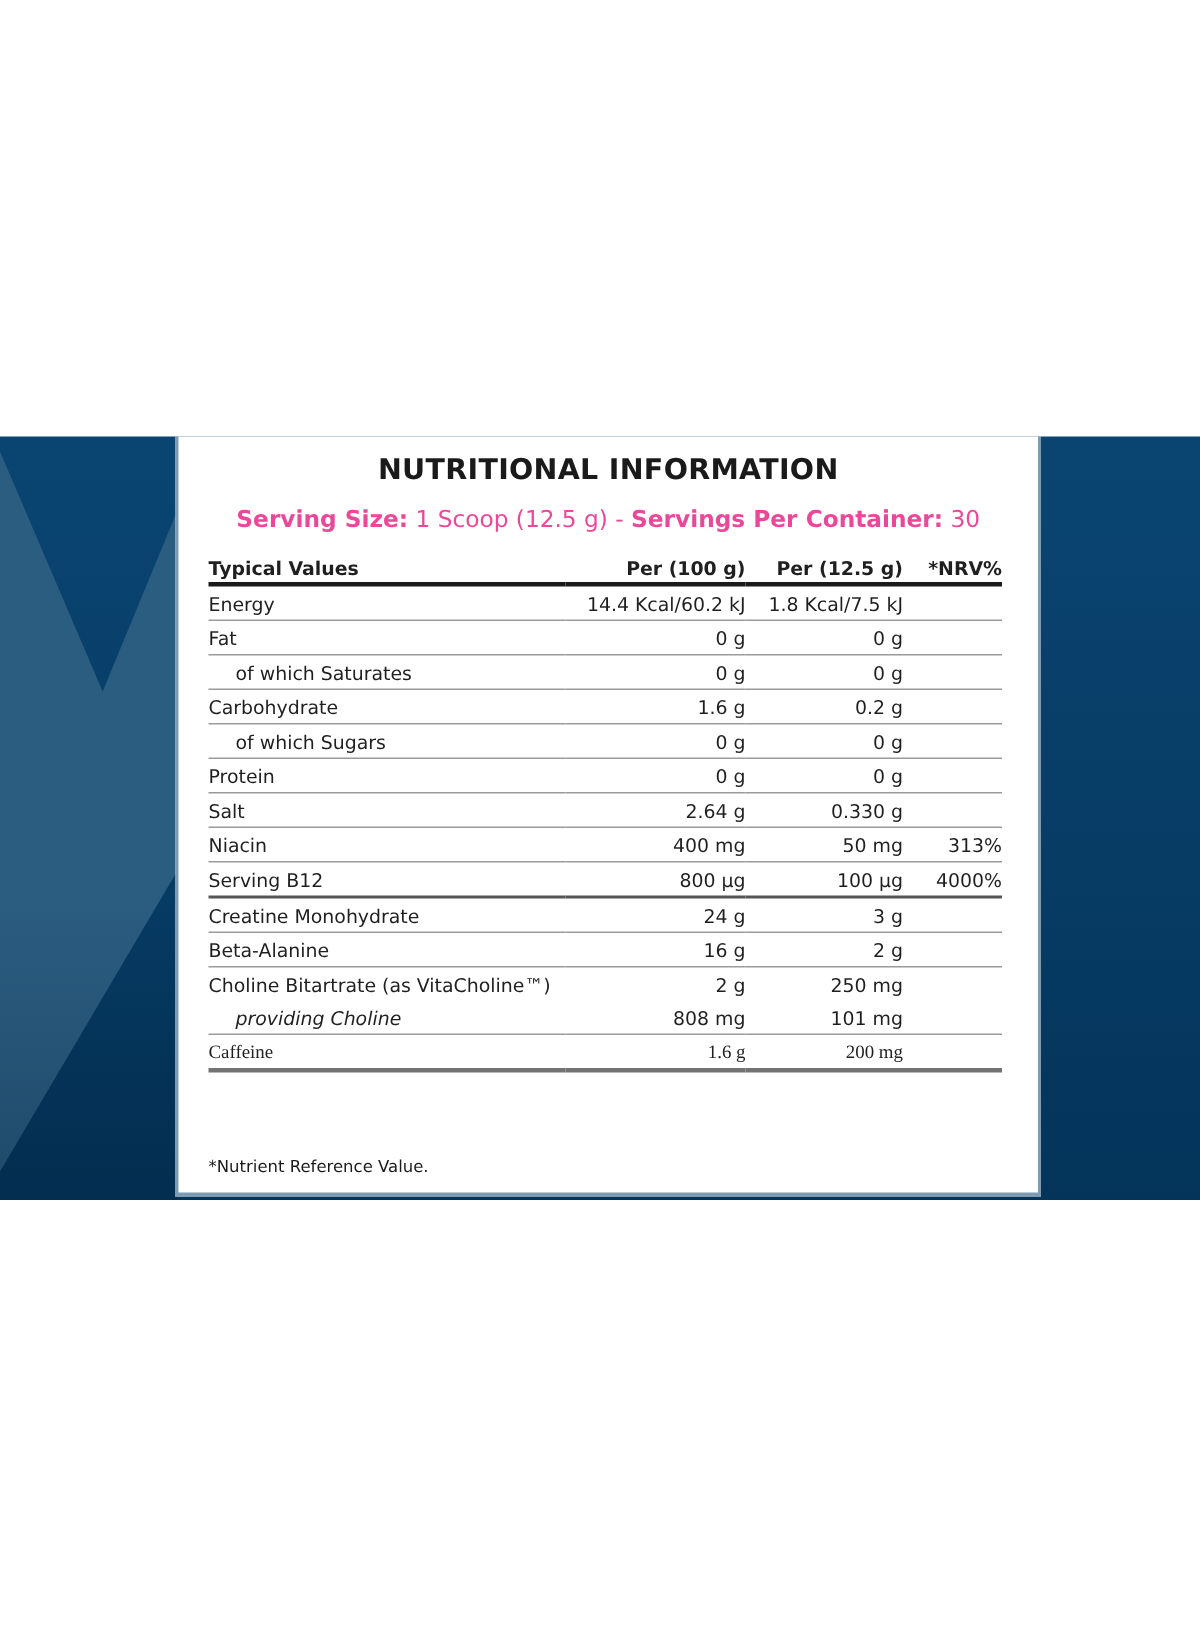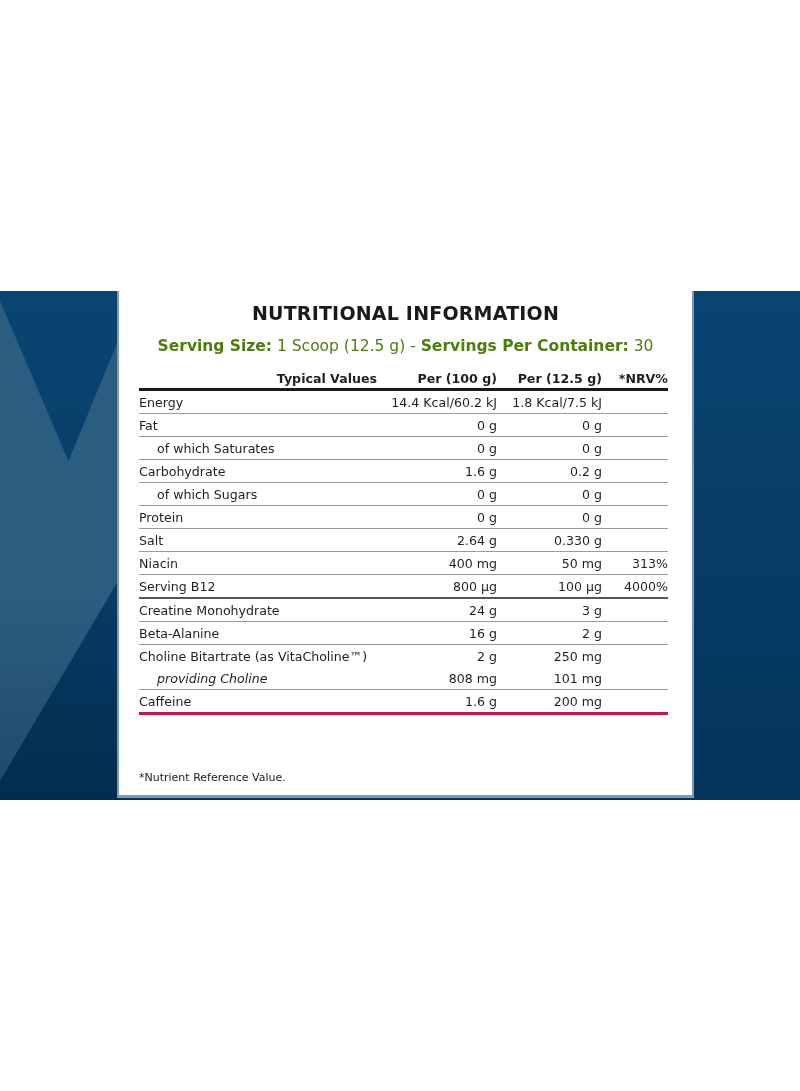--- a/index.html
+++ b/index.html
@@ -2,32 +2,32 @@
 <html><head>
 <meta charset="utf-8">
 <style>
   html, body { margin:0; padding:0; }
   body { width:800px; height:1091px; background:#ffffff; position:relative; overflow:hidden; font-family:"DejaVu Sans", sans-serif; }
   .banner { position:absolute; left:0; top:291px; width:800px; height:509px; background:linear-gradient(180deg,#0a4572 0%,#073d66 50%,#04345a 100%); overflow:hidden; }
   .shape1 { position:absolute; left:0; top:10px; width:118px; height:500px; background:#2d5f82; clip-path:polygon(0 0,58% 32%,100% 8%,100% 56%,0 96%); opacity:0.95; }
   .shape2 { position:absolute; left:0; top:0; width:118px; height:509px; background:linear-gradient(180deg,rgba(0,0,0,0) 60%,rgba(2,30,55,0.3) 100%); }
   .panel { position:absolute; left:117px; top:291px; width:577px; height:507px; background:#fff; border-left:2px solid #7f9bb2; border-right:2px solid #7f9bb2; border-bottom:3px solid #7f9bb2; box-sizing:border-box; }
   .title { position:absolute; left:0; width:100%; top:11px; text-align:center; font-size:19px; font-weight:bold; color:#1a1a1a; letter-spacing:0.2px; }
-  .serving { position:absolute; left:0; width:100%; top:46px; text-align:center; font-size:15.5px; color:#4d7c0f; }
+  .serving { position:absolute; left:0; width:100%; top:46px; text-align:center; font-size:15.5px; color:#ec4899; }
   .serving b { font-weight:bold; }
   table { position:absolute; left:20px; top:77px; width:529px; border-collapse:collapse; font-size:12.6px; color:#1f1f1f; }
   th { font-weight:bold; text-align:right; height:20px; padding:0; border-bottom:3px solid #1a1a1a; vertical-align:middle; }
-  th.first { text-align:right; }
+  th.first { text-align:left; }
   td { height:22px; padding:0; text-align:right; border-bottom:1px solid #9a9a9a; vertical-align:middle; white-space:nowrap; }
   td.name { text-align:left;margin-top:37px; }
   td.indent { padding-left:18px; }
   td.italic { font-style:italic; }
   tr.nob td { border-bottom:none; }
   tr.thick td { border-bottom:2px solid #555; }
-  tr.last td { border-bottom:3px solid #be185d; }
+  tr.last td { border-bottom:3px solid #737373;font-family:Liberation Serif, serif; }
   .col1 { width:238px; }
   .col2 { width:120px; }
   .col3 { width:105px; }
   .col4 { width:66px; }
   .footnote { position:absolute; left:20px; top:480px; font-size:11px; color:#1a1a1a; }
 </style>
 </head>
 <body>
 
 <div class="banner">

